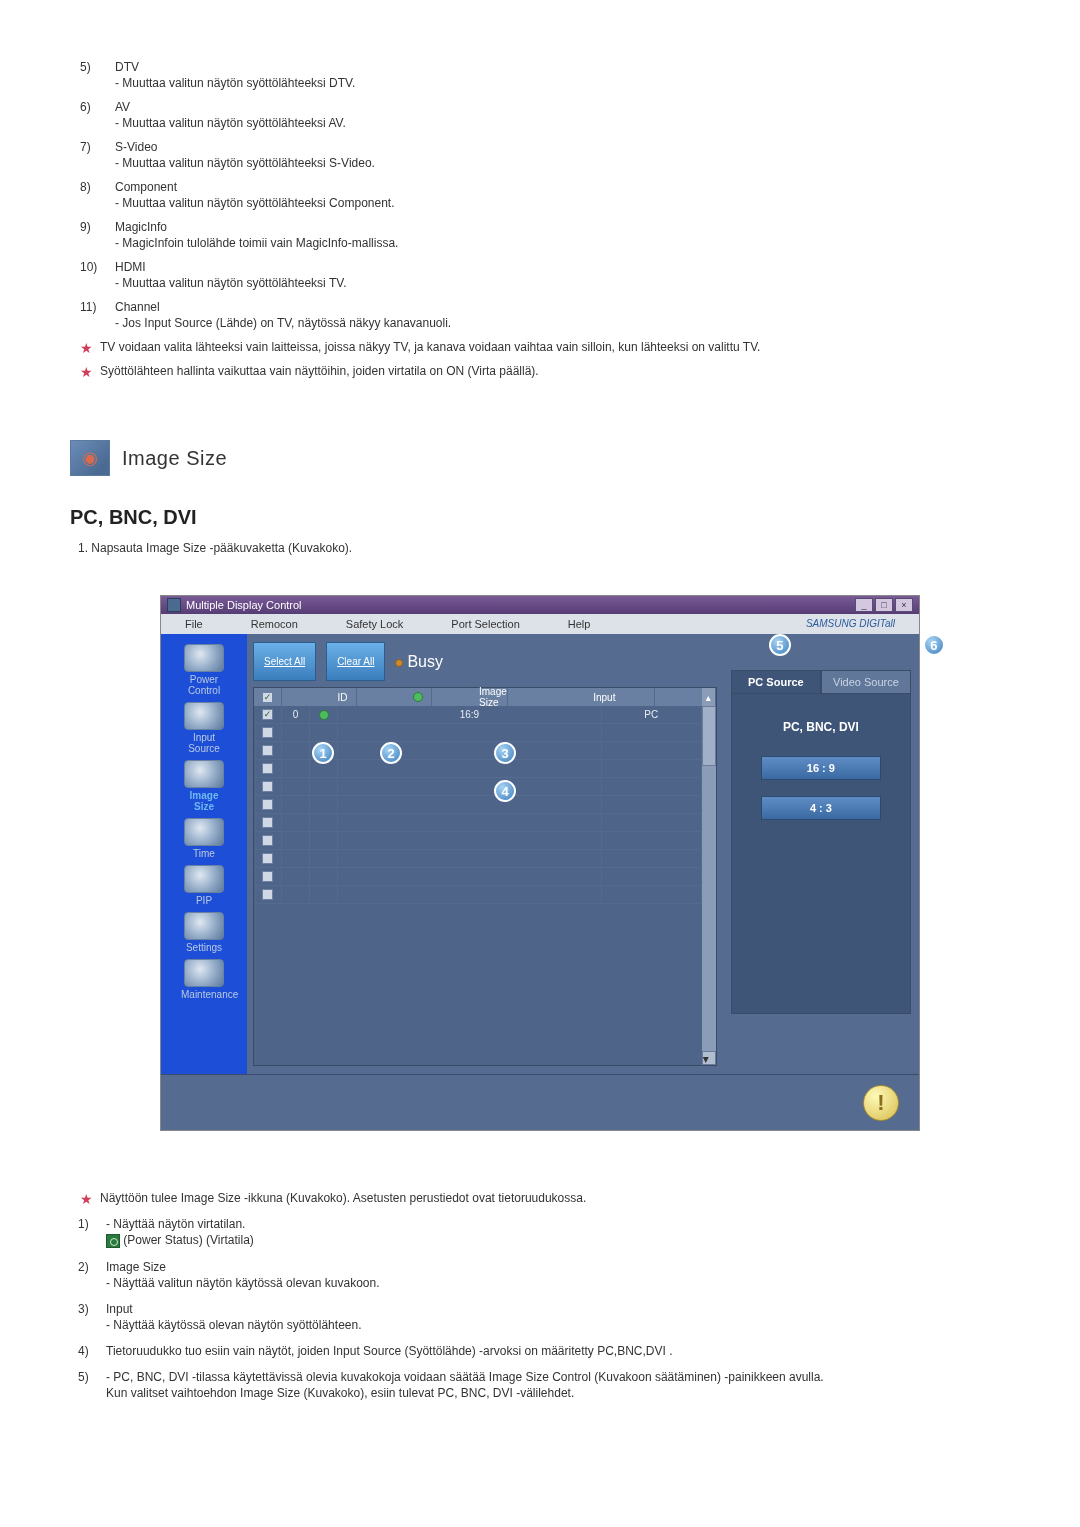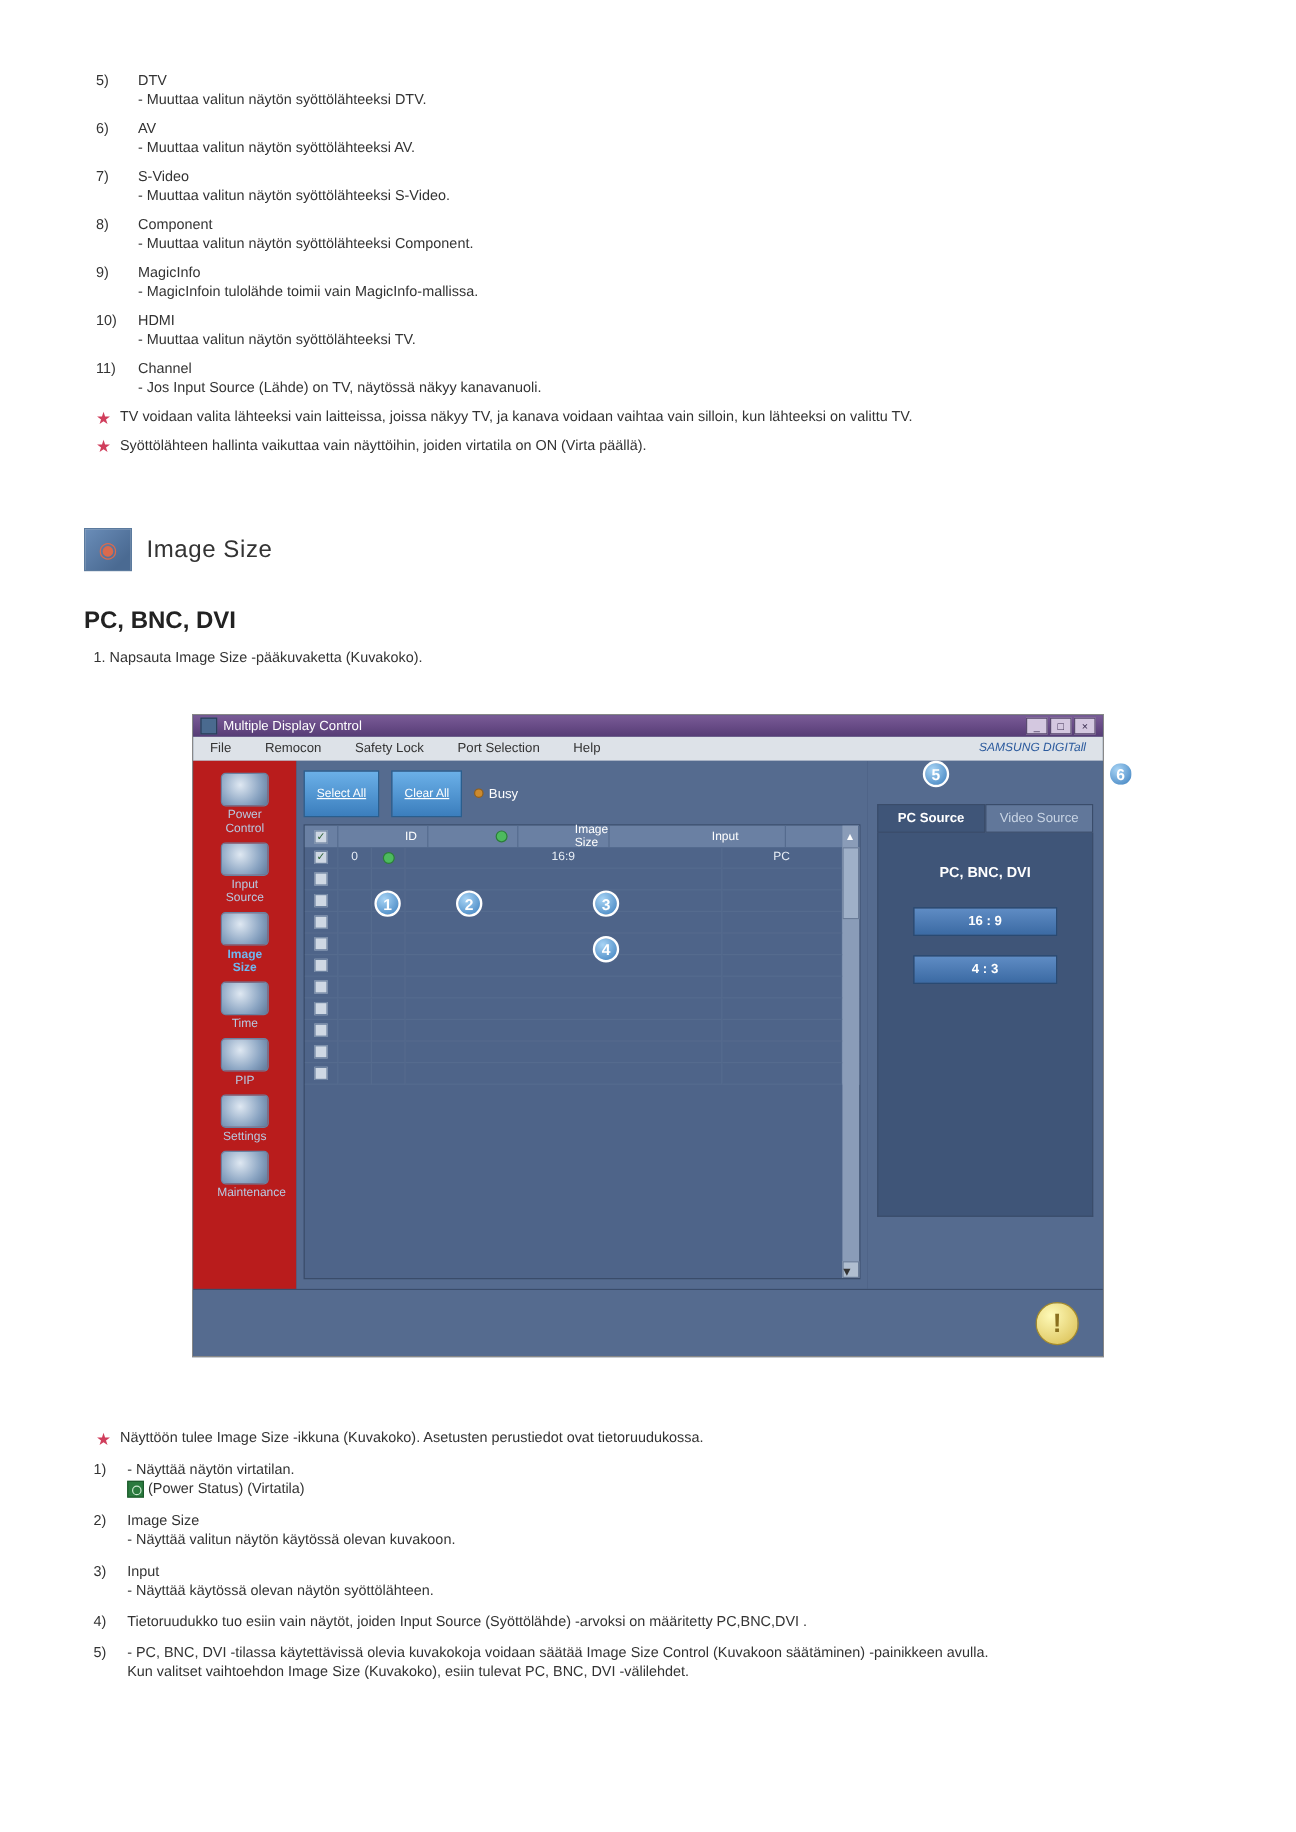--- a/index.html
+++ b/index.html
@@ -52,26 +52,26 @@
   }
   .win-title-icon { width:14px; height:14px; background:#4a6a8f; border:1px solid #2b3f5a; margin-right:5px; }
   .win-controls { margin-left:auto; display:flex; gap:2px; }
   .win-ctrl { width:18px; height:14px; background:#d4c8e0; border:1px solid #5a4b70; color:#3a2d50; font-size:9px; display:flex; align-items:center; justify-content:center; }
   .menubar {
     background: #dde2e8;
     display:flex;
     font-size:11px;
     padding: 2px 0;
   }
-  .menubar span { padding: 2px 14px; }
+  .menubar span { padding: 2px 24px; }
   .brand { margin-left:auto; padding-right:8px; color:#2b5a9d; font-style:italic; font-size:10px;}
   .main-area { display:flex; height: 440px; }
   .sidebar {
     width: 86px;
-    background: #b91c1c;
+    background: #1d4ed8;
     padding: 10px 20px;
     display:flex; flex-direction:column; gap: 6px;
   }
   .sb-item {
     text-align:center;
     color:#b8c9e0;
     font-size:10px;
   }
   .sb-item.hl .sb-label { color:#6fb8f0; font-weight:bold;}
   .sb-icon {
@@ -84,21 +84,21 @@
   .sb-label { display:block; margin-top:2px;}
   .center-col { flex:1; background:#556b8f; padding:8px 6px; display:flex; flex-direction:column;}
   .ctrl-row { display:flex; align-items:center; gap:10px; margin-bottom:6px; font-size:11px;}
   .btn-s {
     background: linear-gradient(180deg,#6bb0e8,#3b7ebd);
     border:1px solid #2a5e8e;
     color:#fff; font-size:10px;
     padding: 13px 10px;
     text-decoration: underline;
   }
-  .busy { color:#fff; font-size:11px;}
+  .busy { color:#fff; font-size:16px;}
   .busy-dot { display:inline-block; width:8px;height:8px;border-radius:50%;background:#cc8a2e;margin-right:4px;border:1px solid #8e5e1d;}
   .grid-wrap { flex:1; background:#4e6489; border:1px solid #3a4c6a; position:relative; }
   .grid-head { display:flex; background:#6a80a3; font-size:10px; color:#fff; height:18px;gap:47px; }
   .gh { border-right:1px solid #556b8e; display:flex; align-items:center; justify-content:center; }
   .gh.chk{width:28px;} .gh.id{width:28px;} .gh.st{width:28px;} .gh.sz{flex:1;} .gh.in{width:100px;} .gh.sc{width:14px;background:#8a9cb8;}
   .grid-body { }
   .grow { display:flex; height:18px; font-size:10px; color:#e8eef6;}
   .grow > div { border-right:1px solid #556b8e; border-bottom:1px solid #556b8e; display:flex; align-items:center; justify-content:center;}
   .gc-chk{width:28px;} .gc-id{width:28px;} .gc-st{width:28px;} .gc-sz{flex:1;} .gc-in{width:100px;} .gc-sc{width:14px;background:#8a9cb8;}
   .chk-box{width:11px;height:11px;background:#cfd8e4;border:1px solid #6d82a0;}

